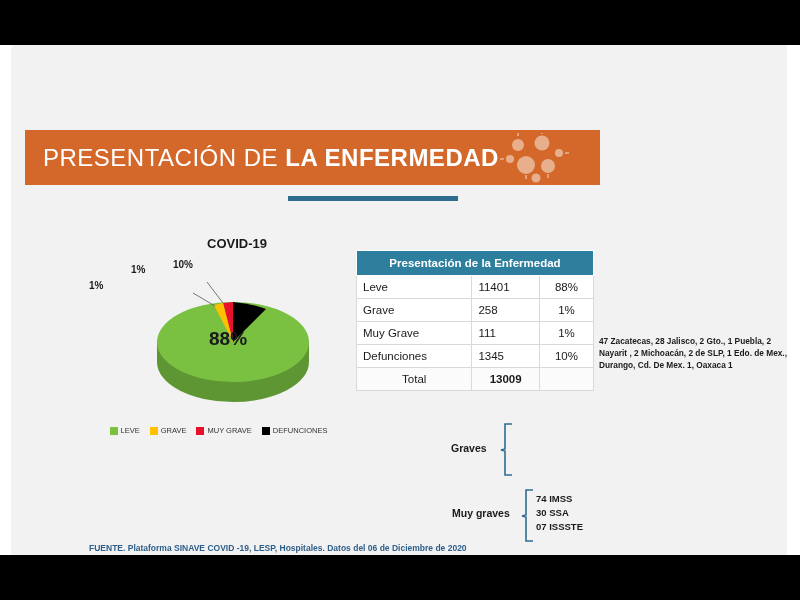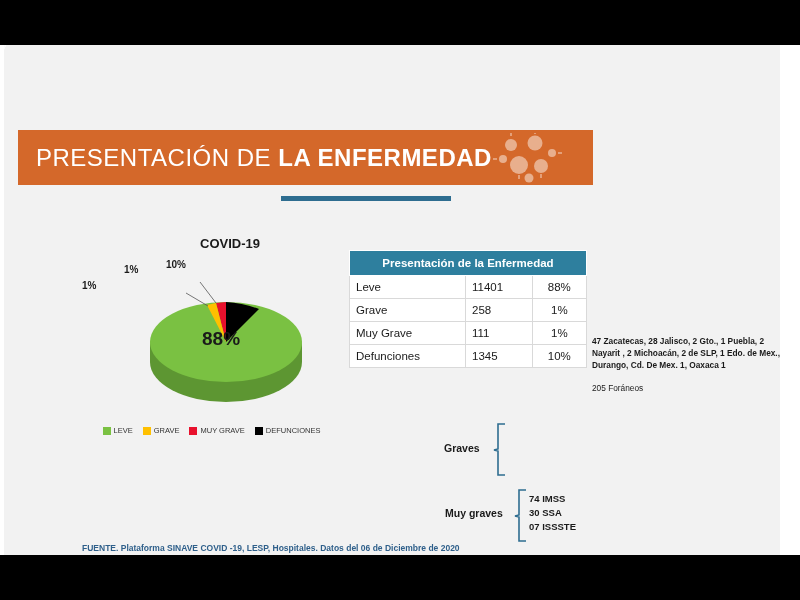--- a/index.html
+++ b/index.html
@@ -3,21 +3,21 @@
 <meta charset="utf-8">
 <style>
   html,body{margin:0;padding:0;}
   body{
     width:800px;height:600px;
     background:#ffffff;
     font-family:"Liberation Sans", sans-serif;
     overflow:hidden;
   }
   .slide{
-    position:absolute;left:4px;top:45px;width:776px;height:510px;
+    position:absolute;left:11px;top:45px;width:776px;height:510px;
     background:#f2f2f2;
     background-image:
       linear-gradient(115deg, rgba(255,255,255,0.75) 0 2px, rgba(0,0,0,0) 2px 60px),
       linear-gradient(115deg, rgba(0,0,0,0.025) 0 1px, rgba(0,0,0,0) 1px 95px);
     overflow:hidden;
   }
   .top-black{position:absolute;left:0;top:0;width:800px;height:45px;background:#000;}
   .bottom-black{position:absolute;left:0;top:555px;width:800px;height:45px;background:#000;}
 
   
@@ -184,25 +184,29 @@
       <tr>
         <td>Muy Grave</td>
         <td class="c">111</td>
         <td class="r">1%</td>
       </tr>
       <tr>
         <td>Defunciones</td>
         <td class="c">1345</td>
         <td class="r">10%</td>
       </tr>
+      <tr class="total">
+        <td class="lbl">Total</td>
+        <td>13009</td>
+        <td></td>
+      </tr>
     </tbody>
   </table>
 
   <div class="note">47 Zacatecas, 28 Jalisco, 2 Gto., 1 Puebla, 2 Nayarit , 2 Michoacán, 2 de SLP, 1 Edo. de Mex., 1 Durango, Cd. De Mex. 1, Oaxaca 1</div>
-  <div class="note2">205 Foráneos</div>
 
   <div class="grp-label" style="left:440px;top:397px;">Graves</div>
   <svg class="brace" style="left:489px;top:378px;" width="14" height="54">
     <path d="M12 1 L5 1 L5 26 L1 27 L5 28 L5 52 L12 52" fill="none" stroke="#2e6d90" stroke-width="1.6"></path>
   </svg>
 
   <div class="grp-label" style="left:441px;top:462px;">Muy graves</div>
   <svg class="brace" style="left:510px;top:444px;" width="14" height="54">
     <path d="M12 1 L5 1 L5 26 L1 27 L5 28 L5 52 L12 52" fill="none" stroke="#2e6d90" stroke-width="1.6"></path>
   </svg>

